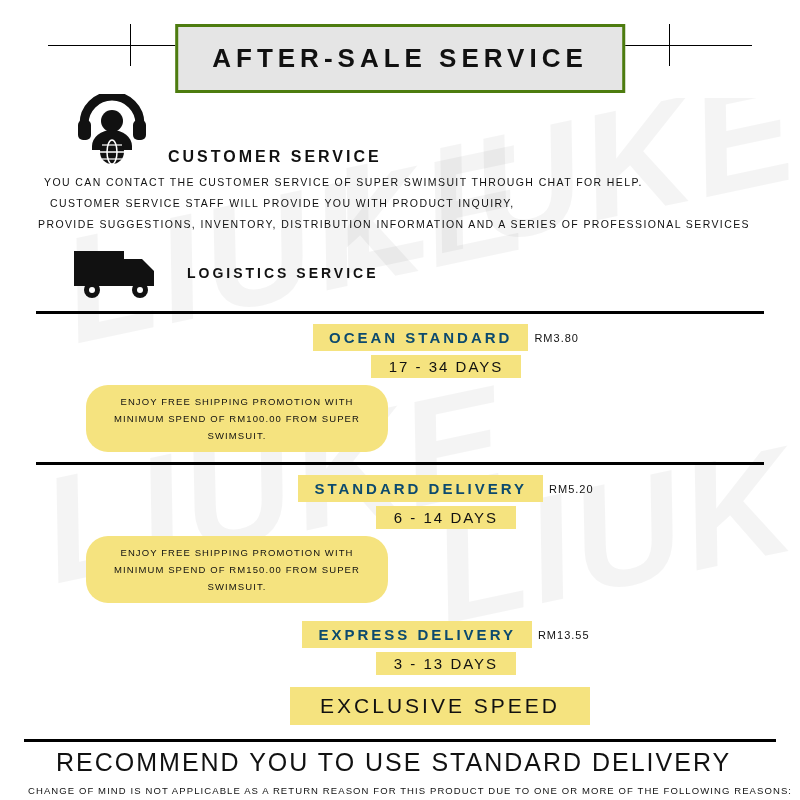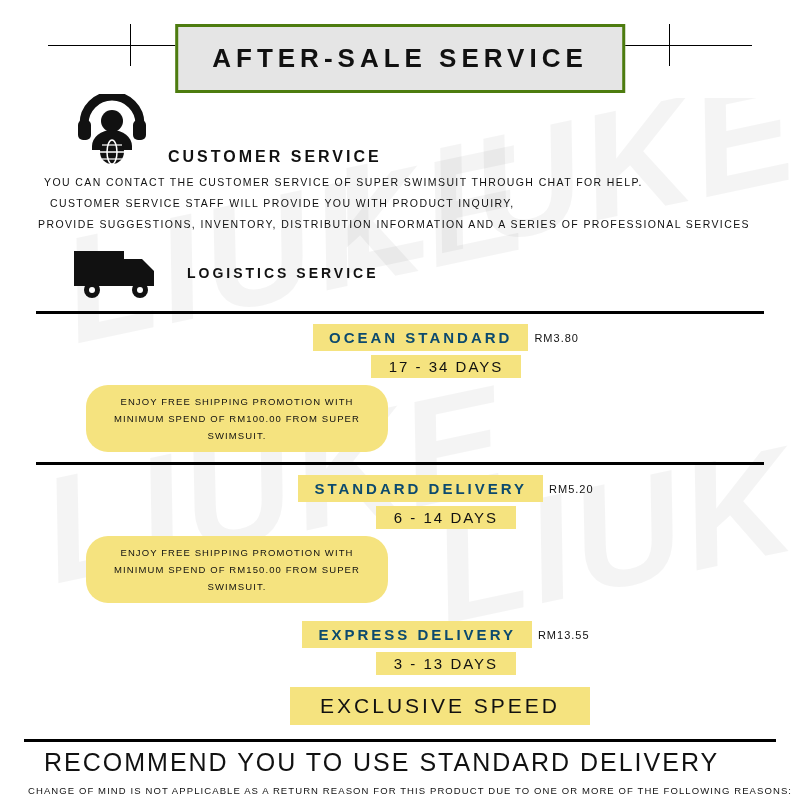--- a/index.html
+++ b/index.html
@@ -189,21 +189,22 @@
 
   .hr-bottom {
     height: 3px;
     background: #000;
     margin: 14px 24px 0 24px;
   }
 
   .recommend {
     font-size: 25px;
     letter-spacing: 2px;
-    padding: 6px 0 0 44px;
+    padding: 6px 0 0 32px;
+    margin-left: 24px;
   }
   .easy-return {
     font-size: 14.5px;
     font-weight: bold;
     letter-spacing: 1.5px;
     padding: 5px 0 0 28px;
   }
   .fine {
     font-size: 9.5px;
     letter-spacing: 1.1px;

